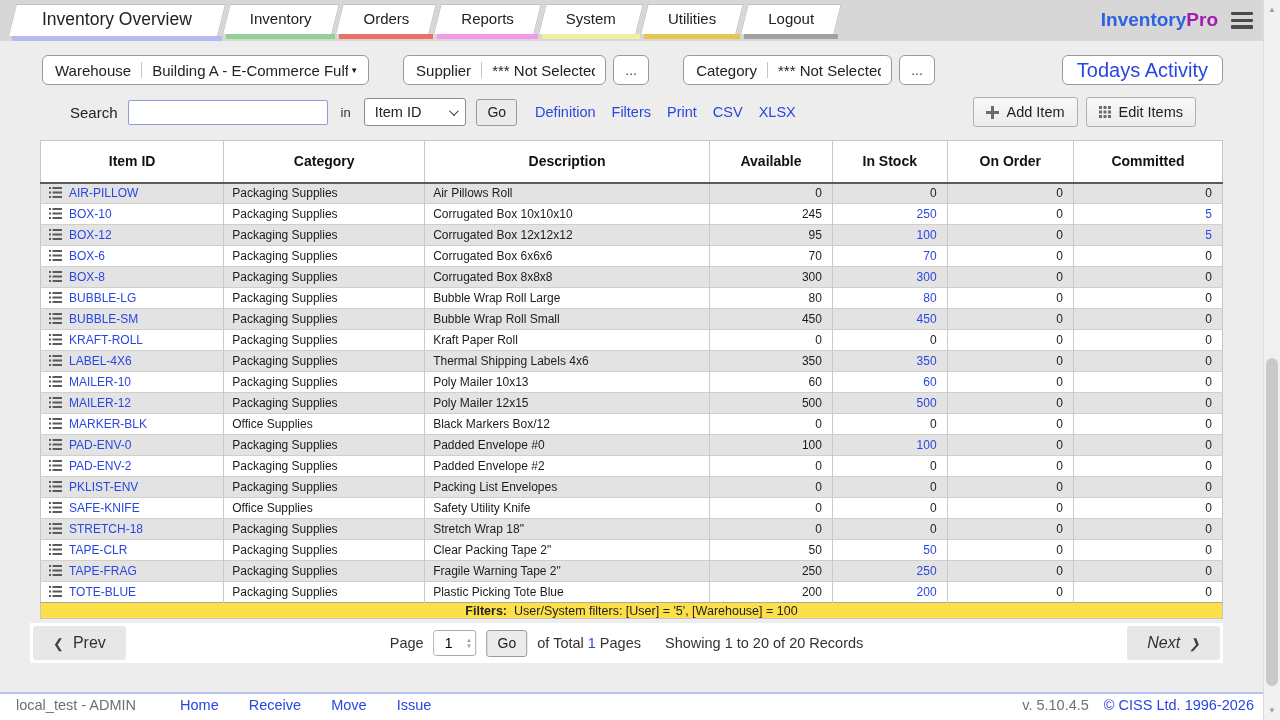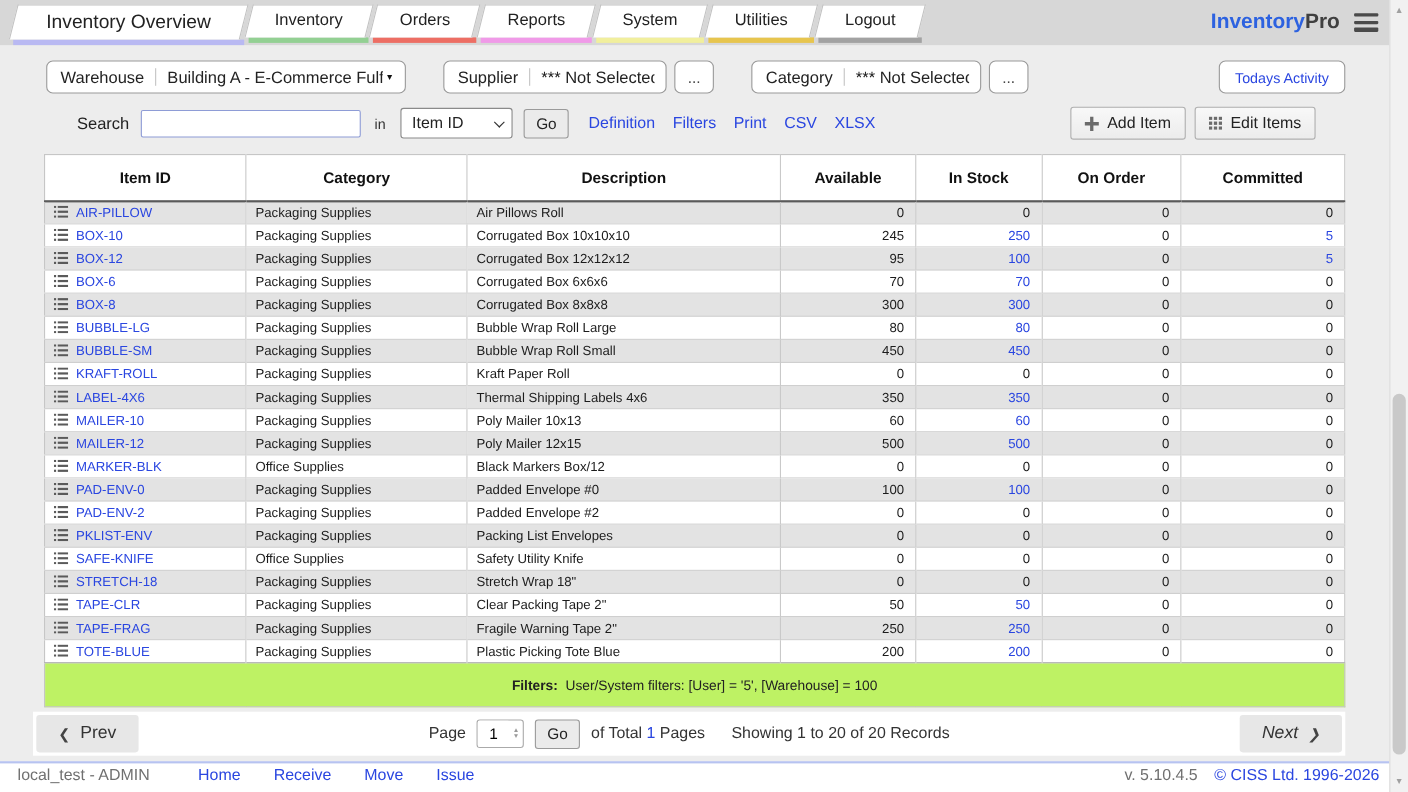--- a/index.html
+++ b/index.html
@@ -10,38 +10,38 @@
   body{font-family:"Liberation Sans", sans-serif; background:#ededed; position:relative; color:#222;}
   a{text-decoration:none; color:var(--accent); cursor:pointer;}
 
   
   .tabbar{height:41px; background:var(--tabbar-bg); display:flex; align-items:flex-end; padding-left:12px; position:relative;}
   .tab{position:relative; height:36px; display:flex; align-items:center; padding:0 24px; margin-right:4px; border-bottom:5px solid #ccc; font-size:15px; color:#222; cursor:pointer;}
   .tab::before{content:""; position:absolute; top:1px; bottom:0; left:0; right:0; background:#fff; border:1px solid #c2c2c2; border-bottom:none; transform:skewX(-14deg);}
   .tab .tab-label{position:relative; z-index:1; white-space:nowrap;}
   .tab.active{font-size:17.5px; padding:0 30px; height:38px;}
   .brand{position:absolute; right:62px; top:9px; font-size:19px; font-weight:700;}
-  .brand-a{color:var(--brand-blue);} .brand-b{color:#404040;}
+  .brand-a{color:var(--brand-blue);} .brand-b{color:#a21caf;}
   .hamburger{position:absolute; right:27px; top:12px; width:22px; display:flex; flex-direction:column; gap:3.5px; cursor:pointer;}
   .hamburger span{height:3.2px; background:#4a4a4a; border-radius:1px;}
 
   
   .filter-row{display:flex; align-items:center; gap:34px; margin:14px 57px 0 42px;}
   .filter-group{display:flex; align-items:center; gap:7px;}
   .pill{display:flex; align-items:center; height:30px; background:#fff; border:1px solid #999; border-radius:6px; font-size:15px; color:#222; padding:0 10px 0 12px; cursor:pointer;}
   .pill-divider{width:1px; height:16px; background:#c4c4c4; margin:0 10px; flex:none;}
   .pill-value{white-space:nowrap;}
   .clip-warehouse{max-width:196px; overflow:hidden;}
   .clip-ns{max-width:103px; overflow:hidden;}
   .caret-solid{font-size:8px; color:#111; margin-left:2px; flex:none;}
   .chev{width:7px; height:7px; border-right:1.8px solid #333; border-bottom:1.8px solid #333; transform:rotate(45deg) translateY(-2px); flex:none; margin-left:4px;}
   .status-value{min-width:62px;}
   .gap-chev{margin-left:26px;}
   .dots-btn{height:30px; width:36px; background:#fff; border:1px solid #999; border-radius:6px; color:#444; font-size:14px; display:flex; align-items:center; justify-content:center; cursor:pointer;}
-  .btn-activity{height:30px; padding:0 14px; background:#fff; border:1px solid #999; border-radius:6px; color:var(--accent); font-size:13px; display:flex; align-items:center; margin-left:auto; cursor:pointer;}
+  .btn-activity{height:30px; padding:0 14px; background:#fff; border:1px solid #999; border-radius:6px; color:var(--accent); font-size:20px; display:flex; align-items:center; margin-left:auto; cursor:pointer;}
 
   
   .search-row{display:flex; align-items:center; margin:12px 84px 0 70px; gap:10px;}
   .search-label{font-size:15px; color:#222;}
   .search-input{width:200px; height:25px; border:1px solid #8e9cd6; border-radius:2px; font-size:14px; padding:0 6px; background:#fff; outline:none; font-family:inherit;}
   .in-label{font-size:13px; color:#333; margin:0 3px;}
   .select-box{display:flex; align-items:center; height:28px; border:1px solid #8a8a8a; border-radius:3px; background:#fff; padding:0 9px 0 10px; font-size:14.5px; cursor:pointer;}
   .select-box .sel-val{margin-right:24px;}
   .btn-go{height:27px; padding:0 10px; background:#ebebeb; border:1px solid #9a9a9a; border-radius:3px; font-size:14px; color:#222; cursor:pointer; font-family:inherit;}
   .search-links{display:flex; gap:16px; margin-left:8px;}
@@ -53,21 +53,21 @@
   .table-wrap{margin:13px 57px 0 40px;}
   table{width:100%; border-collapse:collapse; table-layout:fixed; background:#fff; border:1px solid #c6c6c6;}
   thead th{height:42px; font-size:14px; font-weight:700; color:#111; border-right:1px solid #c9c9c9; border-bottom:2px solid #5a5a5a; background:#fff; text-align:center;}
   thead th:last-child, tbody td:last-child{border-right:none;}
   tbody td{height:21px; font-size:12px; color:#1c1c1c; border-right:1px solid #c9c9c9; border-top:1px solid #cfcfcf; padding:0 8px; white-space:nowrap; overflow:hidden;}
   tbody tr:nth-child(odd){background:var(--row-alt);}
   .c-num{text-align:right; padding-right:10px;}
   .id-link{font-size:12px;}
   .num-link{color:var(--accent);}
   .row-icon{display:inline-block; margin-right:7px; vertical-align:-1px; cursor:pointer;}
-  tfoot td{height:40px; background:#bef264; border-top:1px solid #a8a8a8; text-align:center; font-size:12.5px; color:#222;}
+  tfoot td{height:16px; background:#fde047; border-top:1px solid #a8a8a8; text-align:center; font-size:12.5px; color:#222;}
   .filters-label{font-weight:700; margin-right:7px;}
 
   
   .pager{position:relative; margin:4px 57px 0 30px; height:40px; background:#fff; display:flex; align-items:center; padding:0 3px;}
   .btn-pager{display:flex; align-items:center; gap:9px; background:#e7e7e7; color:#333; font-size:16px; padding:0 20px; height:34px; border-radius:3px; cursor:pointer;}
   .pager-chev{font-size:13px; color:#444;}
   .pager-next{margin-left:auto;font-style:italic;}
   .pager-center{position:absolute; left:50%; transform:translateX(-50%); display:flex; align-items:center; gap:10px; font-size:14.5px; color:#333; white-space:nowrap;}
   .page-input-wrap{display:flex; width:43px; height:26px; border:1px solid #aaa; border-radius:3px; background:#fff; align-items:stretch; overflow:hidden;}
   .page-input{flex:1; width:24px; text-align:center; font-size:14px; border:none; outline:none; font-family:inherit;}

